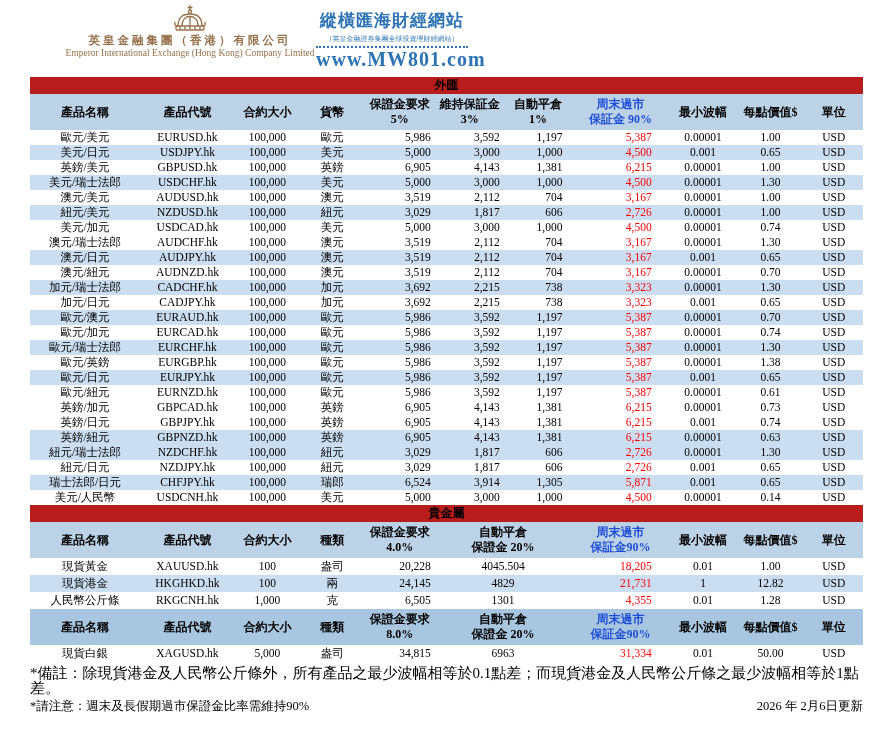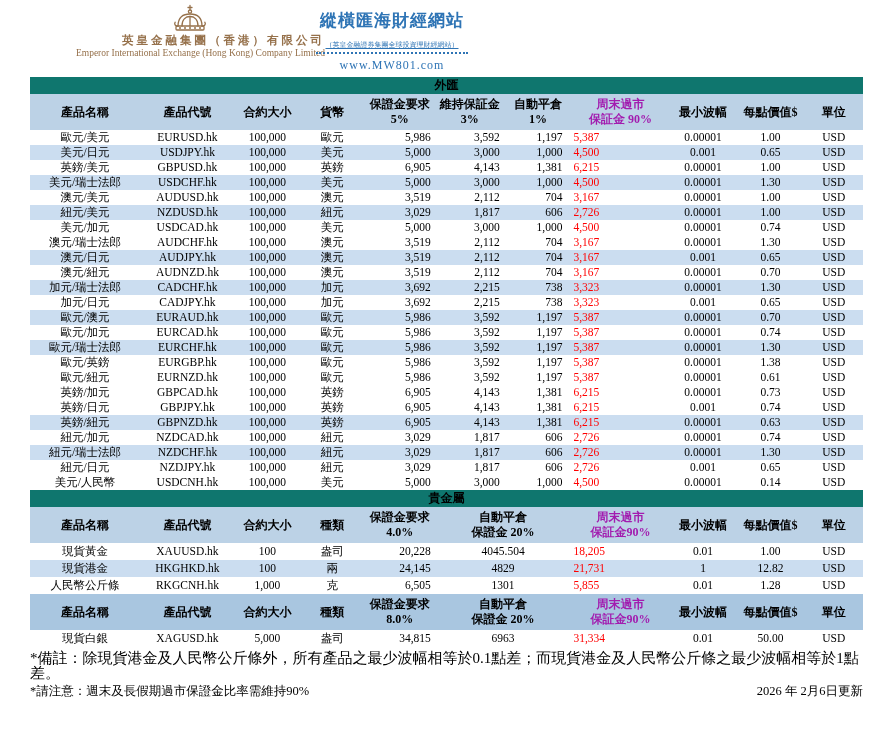--- a/index.html
+++ b/index.html
@@ -2,49 +2,49 @@
 <html><head>
 <meta charset="utf-8">
 <style>
   html,body{margin:0;padding:0;}
   body{
     width:893px;height:756px;position:relative;overflow:hidden;background:#fff;
     font-family:"Liberation Serif","DejaVu Serif",serif;color:#000;
   }
   
   .masthead{position:relative;height:72px;}
-  .logo-block{position:absolute;left:55px;top:4px;width:270px;text-align:right;}
+  .logo-block{position:absolute;left:55px;top:4px;width:270px;text-align:center;}
   .crown{display:block;margin:0 auto;}
   .co-zh{font-size:11.5px;font-weight:bold;color:#96714B;letter-spacing:3px;line-height:13px;}
   .co-en{font-size:9.5px;color:#96714B;line-height:12px;}
   .site-block{position:absolute;left:316px;top:12px;width:152px;text-align:center;}
   .site-title{font-size:17px;font-weight:bold;color:#2E74B5;letter-spacing:1px;line-height:18px;
     font-family:"Liberation Sans","DejaVu Sans",sans-serif;}
-  .site-sub{font-size:7px;color:#2E74B5;line-height:8px;margin-top:11px;white-space:nowrap;text-decoration:underline;}
+  .site-sub{font-size:7px;color:#2E74B5;line-height:8px;margin-top:5px;white-space:nowrap;}
   .site-divider{border-top:2px dotted #2E74B5;margin:3px 0 2px 0;}
-  .site-url{font-size:12px;font-weight:normal;color:#2E74B5;letter-spacing:1px;line-height:19px;}
+  .site-url{font-size:20px;font-weight:bold;color:#2E74B5;letter-spacing:1px;line-height:19px;}
   
   .sheet{margin:5px 0 0 30px;width:833px;}
   table{border-collapse:collapse;table-layout:fixed;width:833px;font-size:11.5px;}
   col.w0{width:13.2%}col.w1{width:11.4%}col.w2{width:7.8%}col.w3{width:7.8%}
   col.w4{width:8.4%}col.w5{width:8.4%}col.w6{width:8.0%}col.w7{width:11.8%}
   col.w8{width:8.0%}col.w9{width:8.2%}col.w10{width:7.0%}
-  tr.band td{background:#0f766e;text-align:center;font-weight:bold;height:17px;
+  tr.band td{background:#b91c1c;text-align:center;font-weight:bold;height:17px;
     font-size:12px;padding:0;line-height:17px;}
   tr.head th{background:#BCD2E6;font-weight:bold;height:34px;padding:1px 0;
     text-align:center;font-size:12px;vertical-align:middle;}
   tr.head th div{line-height:15px;}
   tr.head.hb th{background:#A9C6E0;}
-  th.red div{color:#a21caf;}
+  th.red div{color:#1d4ed8;}
   td{height:15px;line-height:15px;padding:0 2px;text-align:center;overflow:hidden;white-space:nowrap;}
   tr.alt td{background:#CBDDF0;}
   td.c4{text-align:right;padding-right:4px;}
   td.c5{text-align:right;padding-right:5px;}
   td.c6{text-align:right;padding-right:9px;}
-  td.c7{text-align:left;padding-right:18px;color:#FF0000;}
+  td.c7{text-align:right;padding-right:18px;color:#FF0000;}
   td.mg{text-align:center;padding-right:2px;color:#000;}
   #m-body1 td,#m-body2 td{height:17px;line-height:17px;}
   
   .fn{margin:4px 0 0 30px;width:833px;font-size:15px;line-height:15px;}
   .fnrow{margin:3px 0 0 30px;width:833px;font-size:12.5px;line-height:15px;
     display:flex;justify-content:space-between;}
 </style>
 </head>
 <body>
 
@@ -341,20 +341,33 @@
           <td class="c2">100,000</td>
           <td class="c3">歐元</td>
           <td class="c4">5,986</td>
           <td class="c5">3,592</td>
           <td class="c6">1,197</td>
           <td class="c7">5,387</td>
           <td class="c8">0.00001</td>
           <td class="c9">1.38</td>
           <td class="c10">USD</td>
         </tr>
+        <tr class="alt">
+          <td class="c0">歐元/日元</td>
+          <td class="c1">EURJPY.hk</td>
+          <td class="c2">100,000</td>
+          <td class="c3">歐元</td>
+          <td class="c4">5,986</td>
+          <td class="c5">3,592</td>
+          <td class="c6">1,197</td>
+          <td class="c7">5,387</td>
+          <td class="c8">0.001</td>
+          <td class="c9">0.65</td>
+          <td class="c10">USD</td>
+        </tr>
         <tr>
           <td class="c0">歐元/紐元</td>
           <td class="c1">EURNZD.hk</td>
           <td class="c2">100,000</td>
           <td class="c3">歐元</td>
           <td class="c4">5,986</td>
           <td class="c5">3,592</td>
           <td class="c6">1,197</td>
           <td class="c7">5,387</td>
           <td class="c8">0.00001</td>
@@ -393,55 +406,55 @@
           <td class="c2">100,000</td>
           <td class="c3">英鎊</td>
           <td class="c4">6,905</td>
           <td class="c5">4,143</td>
           <td class="c6">1,381</td>
           <td class="c7">6,215</td>
           <td class="c8">0.00001</td>
           <td class="c9">0.63</td>
           <td class="c10">USD</td>
         </tr>
-        <tr>
-          <td class="c0">紐元/加元</td>
-          <td class="c1">NZDCAD.hk</td>
+        <tr class="alt">
+          <td class="c0">紐元/瑞士法郎</td>
+          <td class="c1">NZDCHF.hk</td>
           <td class="c2">100,000</td>
           <td class="c3">紐元</td>
           <td class="c4">3,029</td>
           <td class="c5">1,817</td>
           <td class="c6">606</td>
           <td class="c7">2,726</td>
           <td class="c8">0.00001</td>
-          <td class="c9">0.74</td>
-          <td class="c10">USD</td>
-        </tr>
-        <tr class="alt">
-          <td class="c0">紐元/瑞士法郎</td>
-          <td class="c1">NZDCHF.hk</td>
+          <td class="c9">1.30</td>
+          <td class="c10">USD</td>
+        </tr>
+        <tr>
+          <td class="c0">紐元/日元</td>
+          <td class="c1">NZDJPY.hk</td>
           <td class="c2">100,000</td>
           <td class="c3">紐元</td>
           <td class="c4">3,029</td>
           <td class="c5">1,817</td>
           <td class="c6">606</td>
           <td class="c7">2,726</td>
-          <td class="c8">0.00001</td>
-          <td class="c9">1.30</td>
-          <td class="c10">USD</td>
-        </tr>
-        <tr>
-          <td class="c0">紐元/日元</td>
-          <td class="c1">NZDJPY.hk</td>
-          <td class="c2">100,000</td>
-          <td class="c3">紐元</td>
-          <td class="c4">3,029</td>
-          <td class="c5">1,817</td>
-          <td class="c6">606</td>
-          <td class="c7">2,726</td>
+          <td class="c8">0.001</td>
+          <td class="c9">0.65</td>
+          <td class="c10">USD</td>
+        </tr>
+        <tr class="alt">
+          <td class="c0">瑞士法郎/日元</td>
+          <td class="c1">CHFJPY.hk</td>
+          <td class="c2">100,000</td>
+          <td class="c3">瑞郎</td>
+          <td class="c4">6,524</td>
+          <td class="c5">3,914</td>
+          <td class="c6">1,305</td>
+          <td class="c7">5,871</td>
           <td class="c8">0.001</td>
           <td class="c9">0.65</td>
           <td class="c10">USD</td>
         </tr>
         <tr>
           <td class="c0">美元/人民幣</td>
           <td class="c1">USDCNH.hk</td>
           <td class="c2">100,000</td>
           <td class="c3">美元</td>
           <td class="c4">5,000</td>
@@ -525,21 +538,21 @@
           <td class="c9">12.82</td>
           <td class="c10">USD</td>
         </tr>
         <tr>
           <td class="c0">人民幣公斤條</td>
           <td class="c1">RKGCNH.hk</td>
           <td class="c2">1,000</td>
           <td class="c3">克</td>
           <td class="c4">6,505</td>
           <td class="c5 mg" colspan="2">1301</td>
-          <td class="c7">5,855</td>
+          <td class="c7">4,355</td>
           <td class="c8">0.01</td>
           <td class="c9">1.28</td>
           <td class="c10">USD</td>
         </tr>
       </tbody>
     <tbody>
         <tr class="head hb" id="m-head2">
           <th class="c0">
             <div>產品名稱</div>
             <div></div>

